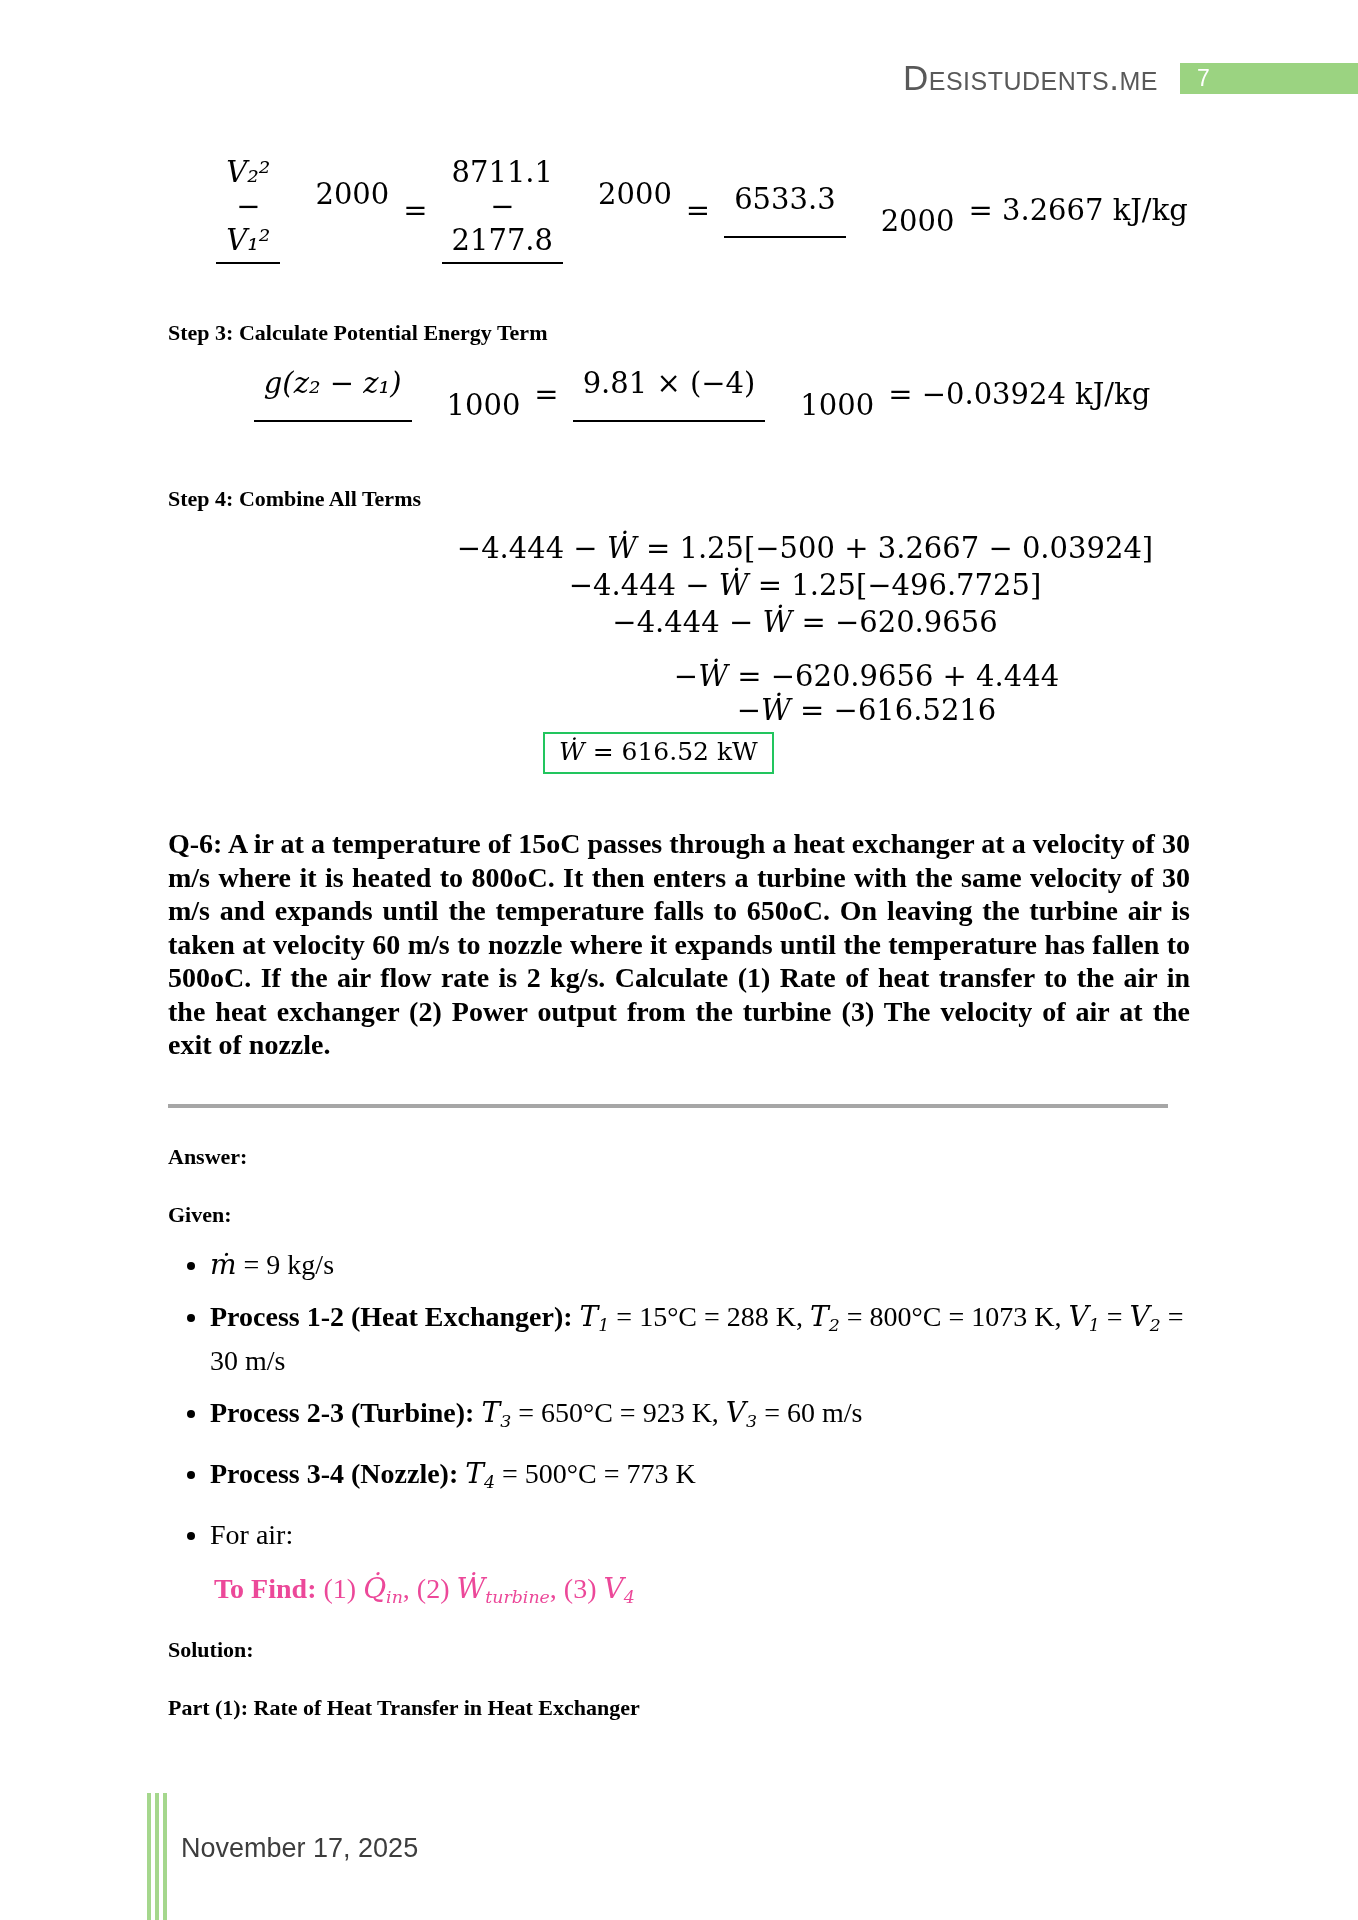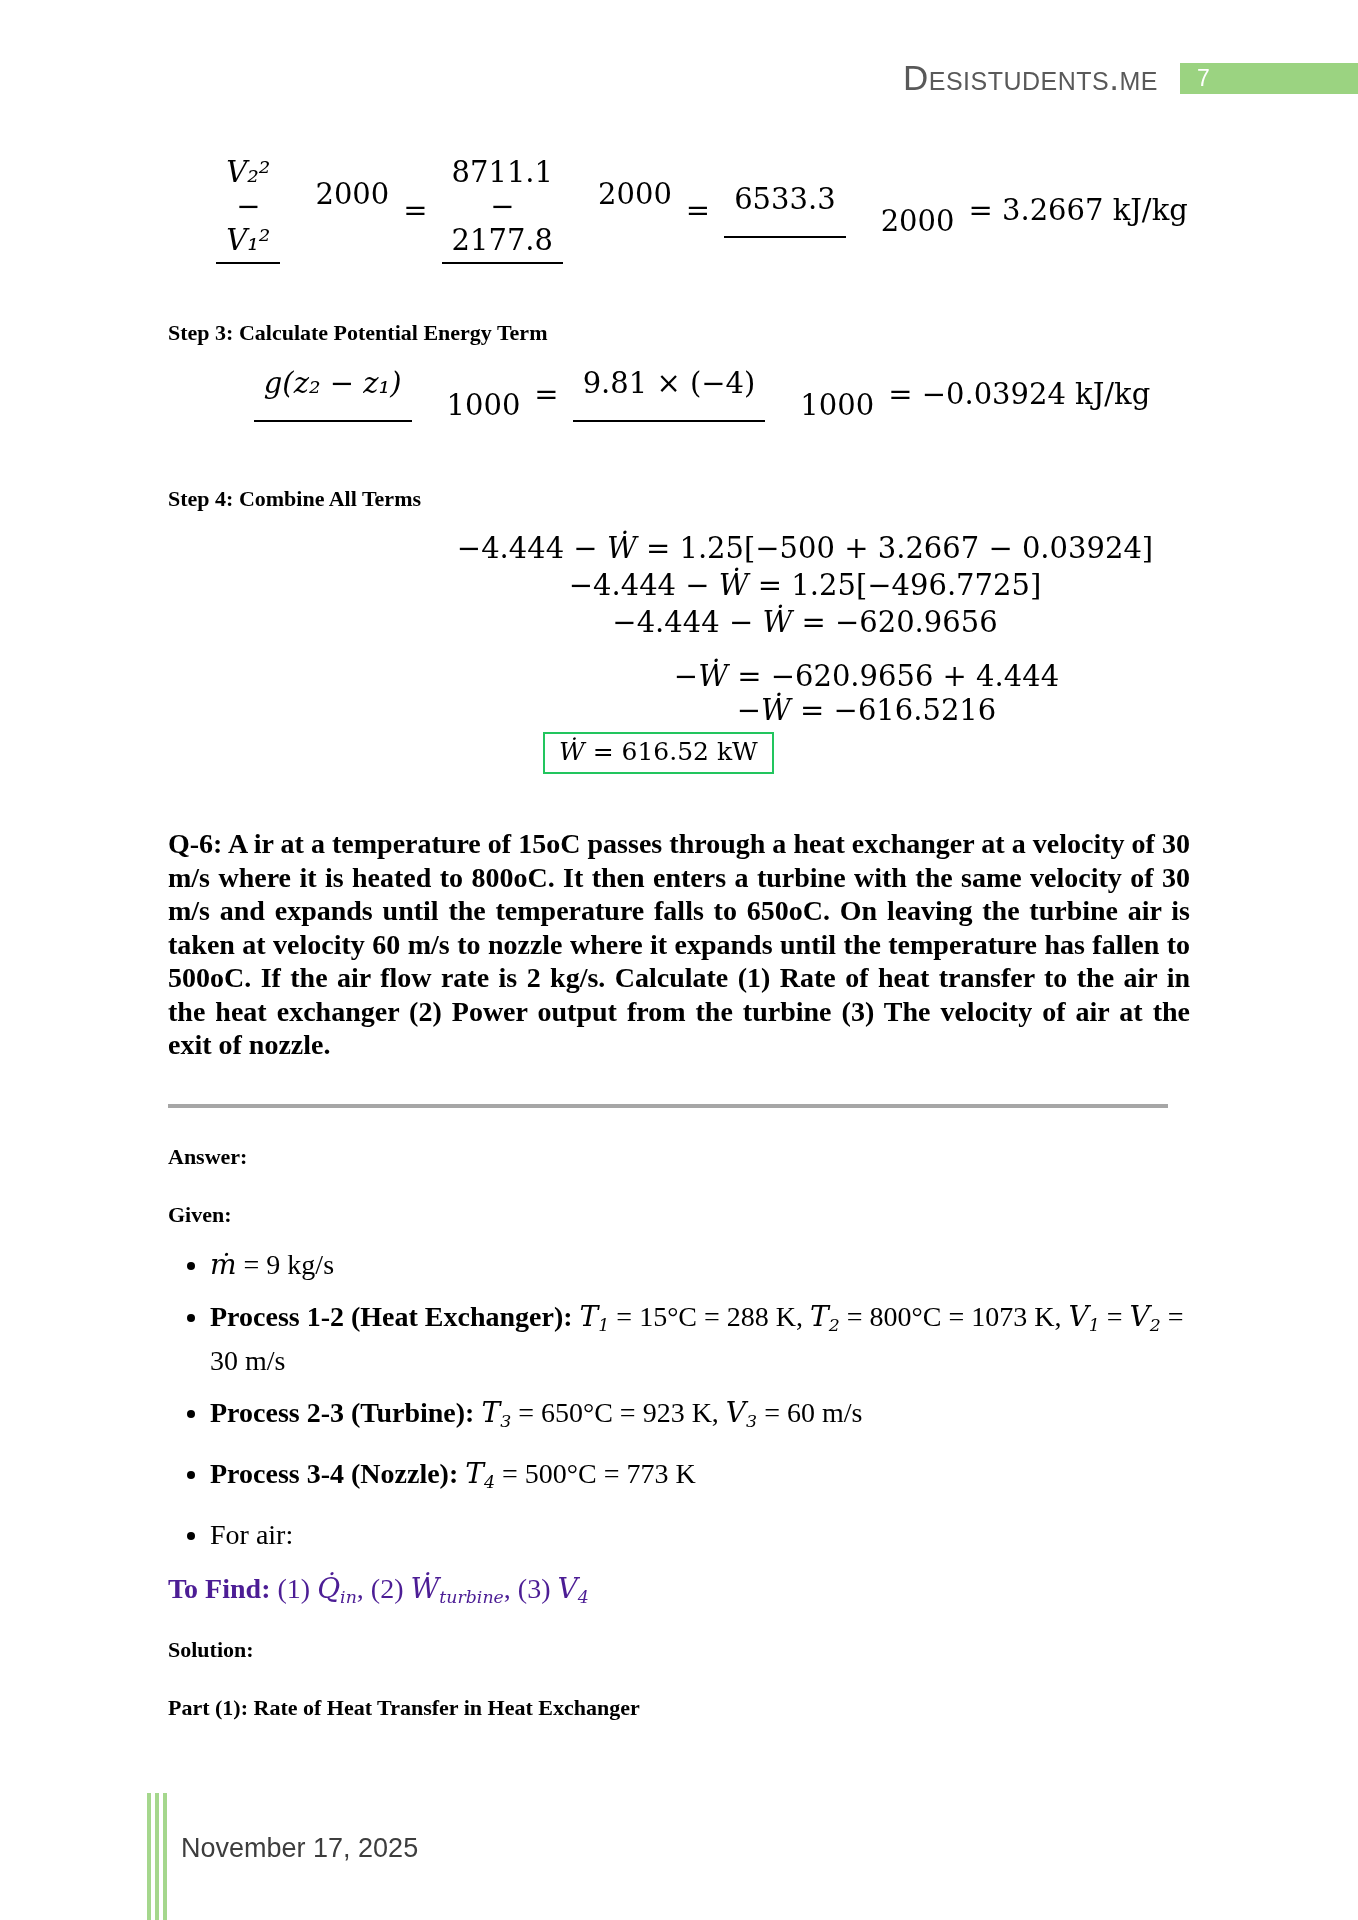--- a/index.html
+++ b/index.html
@@ -49,21 +49,21 @@
     font-family:"DejaVu Serif","Liberation Serif",serif;font-size:25px;margin-top:5px;
   }
   
   .q{
     font-size:28px;font-weight:bold;line-height:33.5px;text-align:justify;color:#000;
   }
   .divider{border:none;height:4px;background:var(--divider-gray);width:1000px;margin-left:0;}
   
   ul.given{list-style:disc;padding-left:42px;}
   ul.given li{font-size:28px;line-height:35px;margin-bottom:17px;color:#000;}
-  .tofind{font-size:28px;color:#4c1d95;}
+  .tofind{font-size:28px;color:#ec4899;margin-left:46px;}
   
   .bars{position:absolute;left:147px;top:1793px;bottom:0;display:flex;gap:4px;}
   .bars i{display:block;width:4px;background:var(--bars-green);}
   .fdate{
     position:absolute;left:181px;top:1833px;
     font-family:"Liberation Sans",sans-serif;font-size:27px;color:#3d3d3d;
   }
 </style>
 </head>
 <body>

